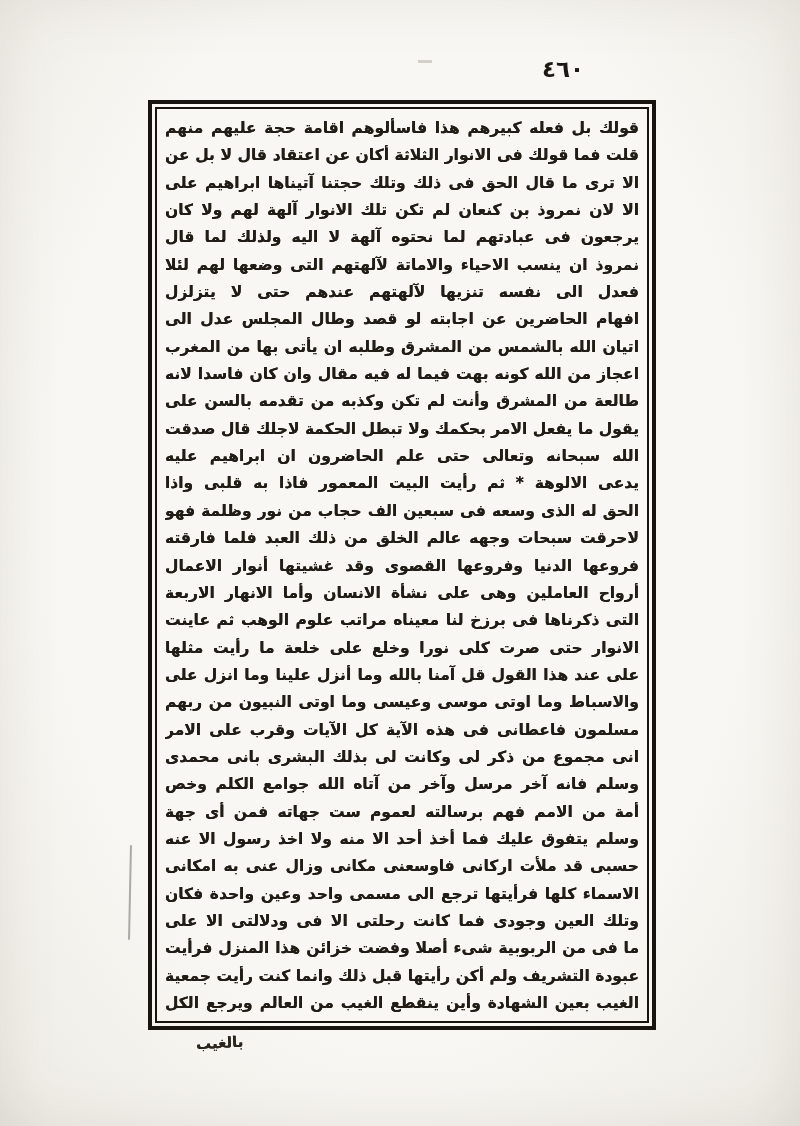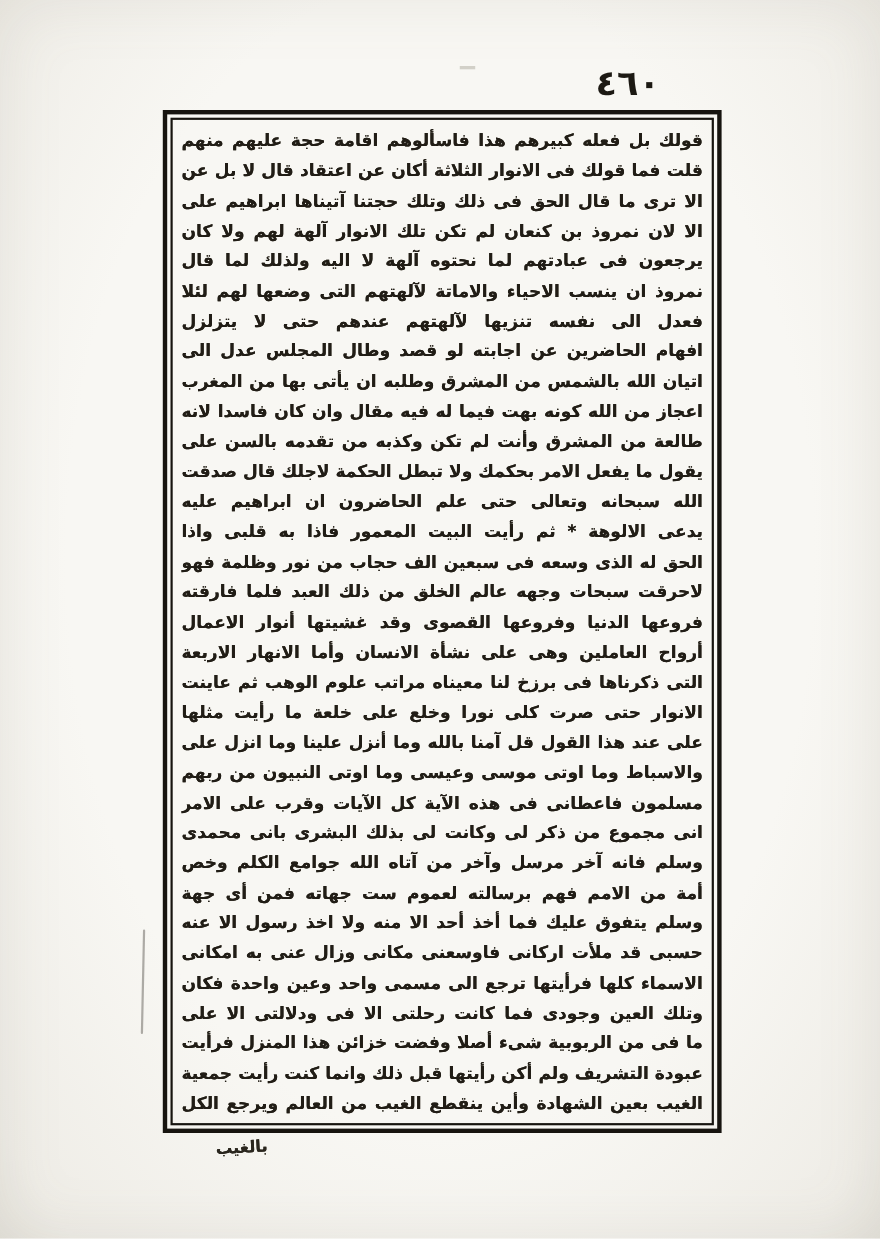--- a/index.html
+++ b/index.html
@@ -2,22 +2,22 @@
 <html lang="ar"><head>
 <meta charset="utf-8">
 <style>
   html,body{margin:0;padding:0;}
   body{
     width:800px;height:1126px;position:relative;overflow:hidden;
     background:radial-gradient(ellipse at 50% 45%, #f8f7f3 60%, #efede7 92%, #e8e6df 100%);
     font-family:"DejaVu Sans",sans-serif;
   }
   .page-number{
-    position:absolute;top:56px;right:200px;
-    font-size:32px;font-weight:bold;color:#1c1913;
+    position:absolute;top:56px;right:216px;
+    font-size:23px;font-weight:bold;color:#1c1913;
     letter-spacing:2px;direction:rtl;
   }
   .frame-outer{
     position:absolute;left:148px;top:100px;width:508px;height:930px;
     border:4px solid #17140f;box-sizing:border-box;
     background:transparent;
   }
   .frame-inner{
     position:absolute;left:3px;top:3px;right:3px;bottom:3px;
     border:2px solid #17140f;

